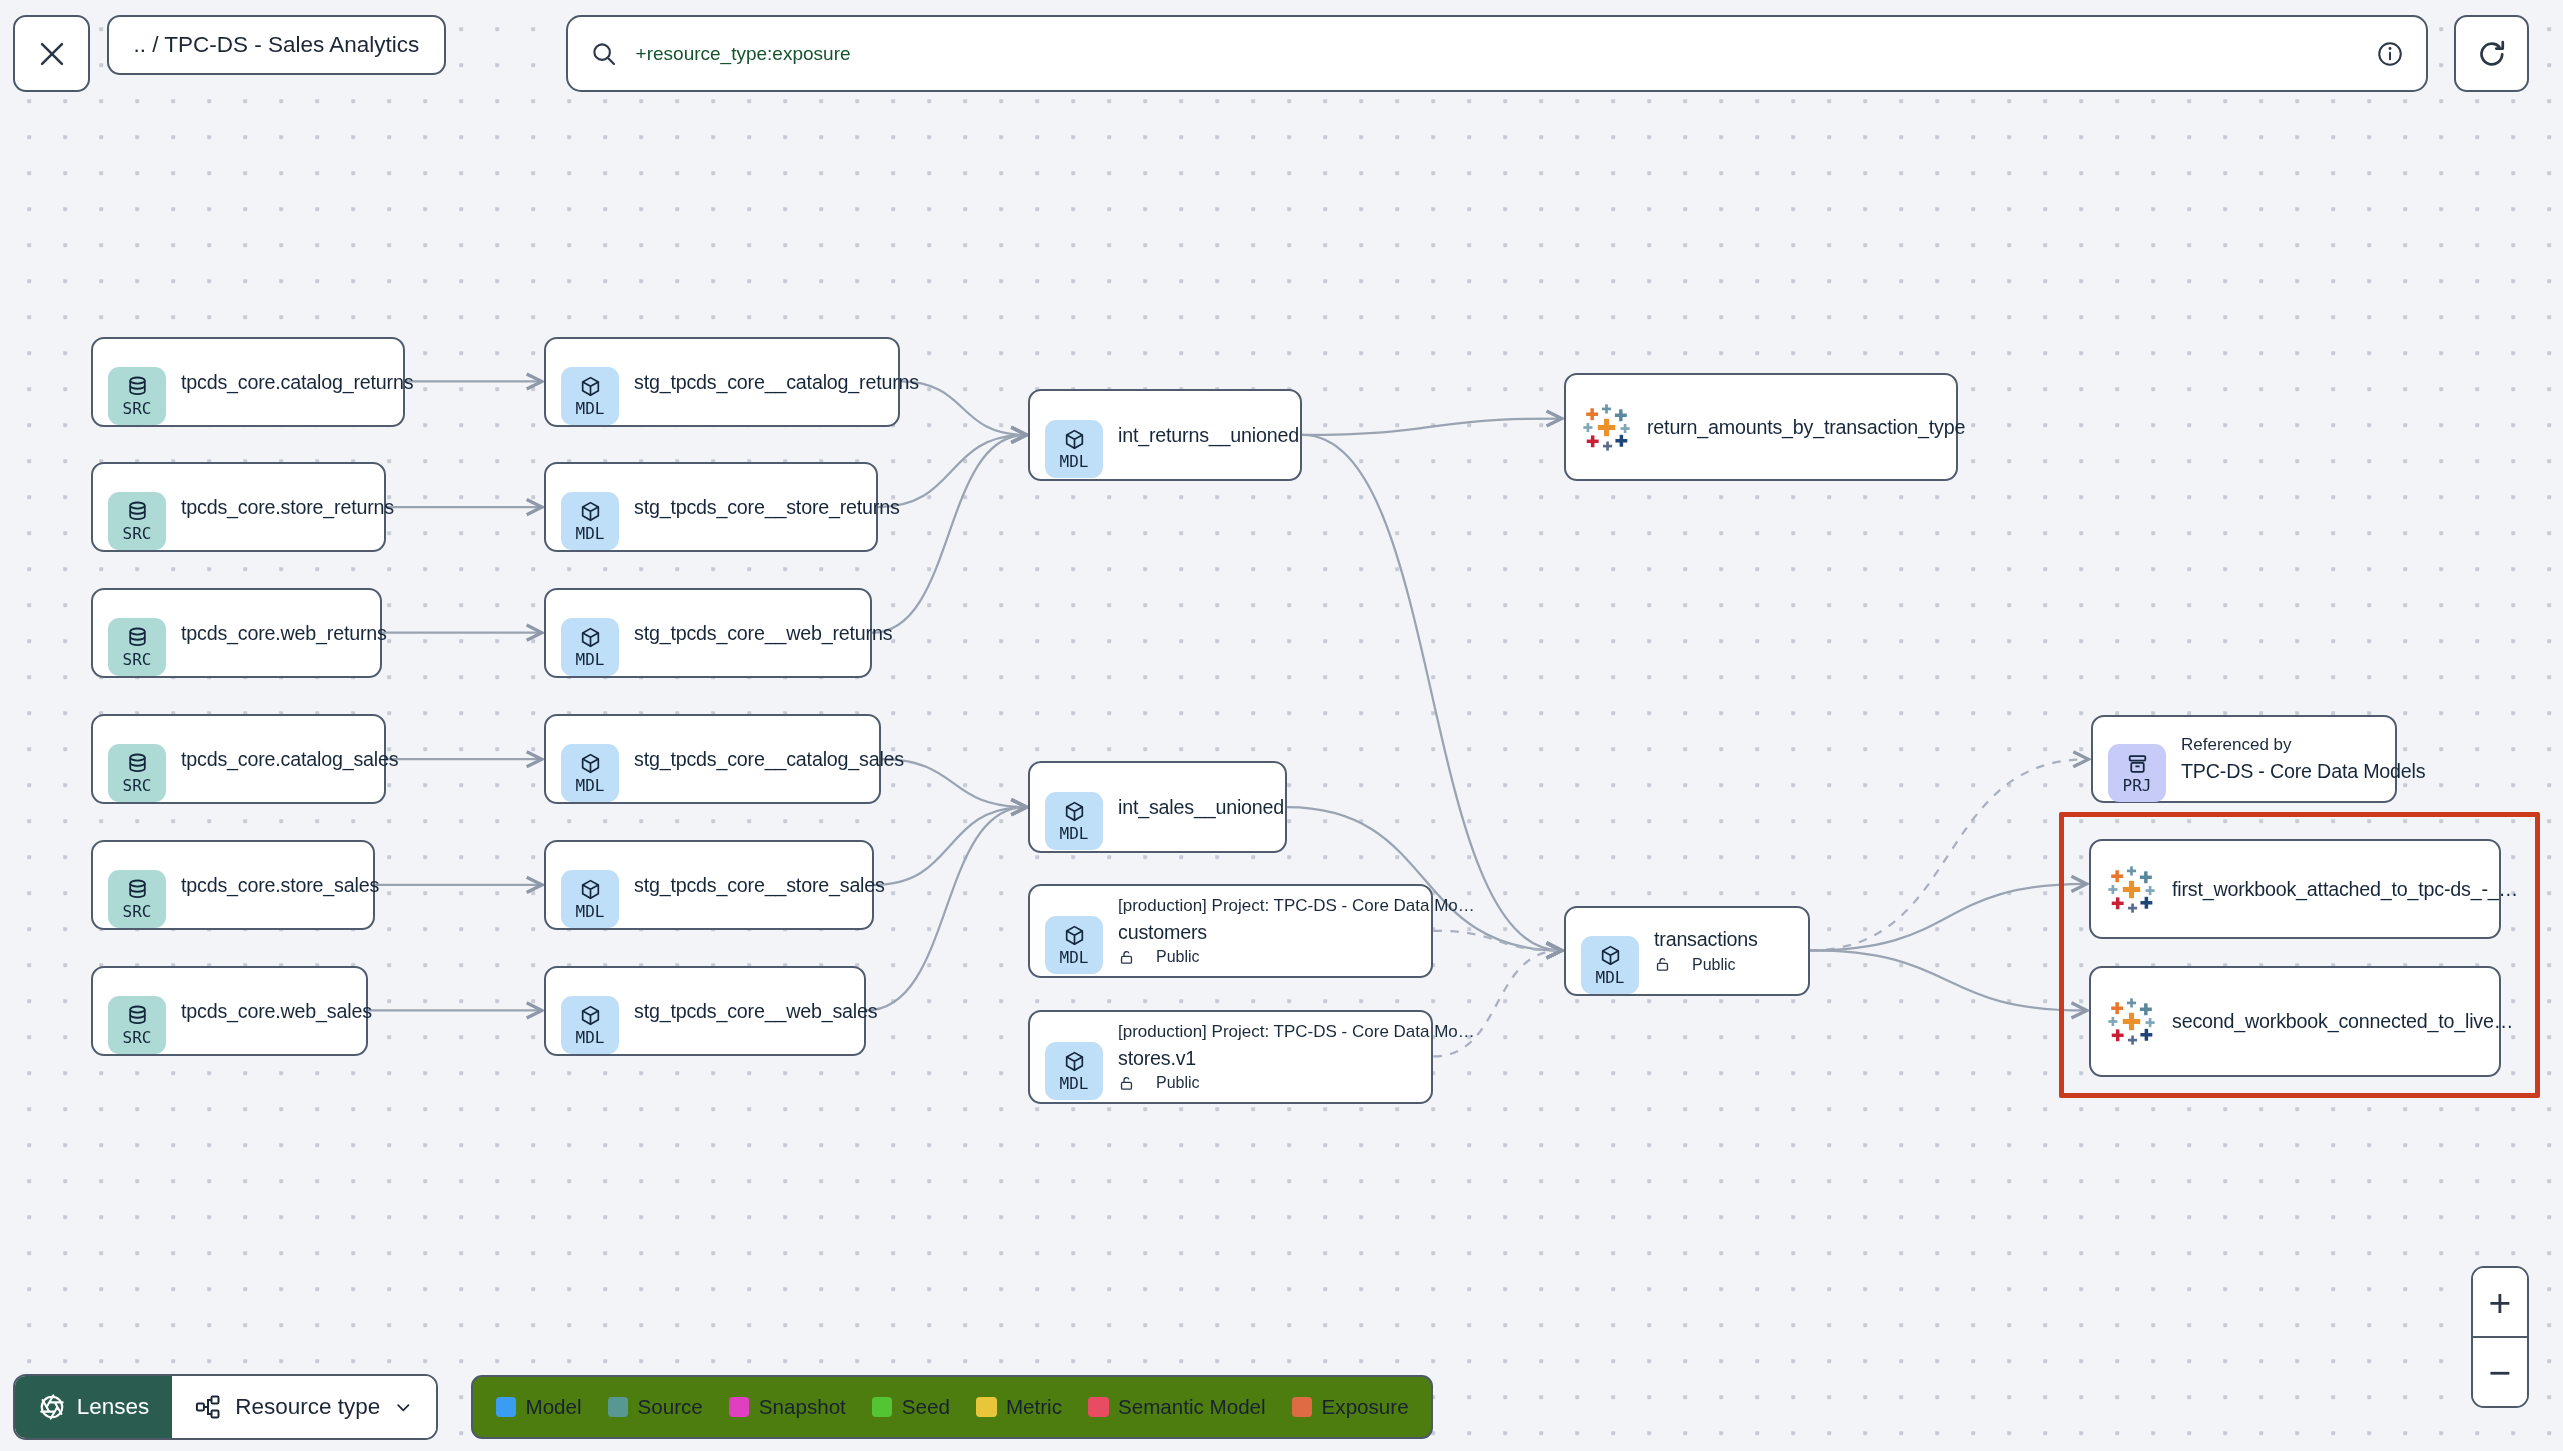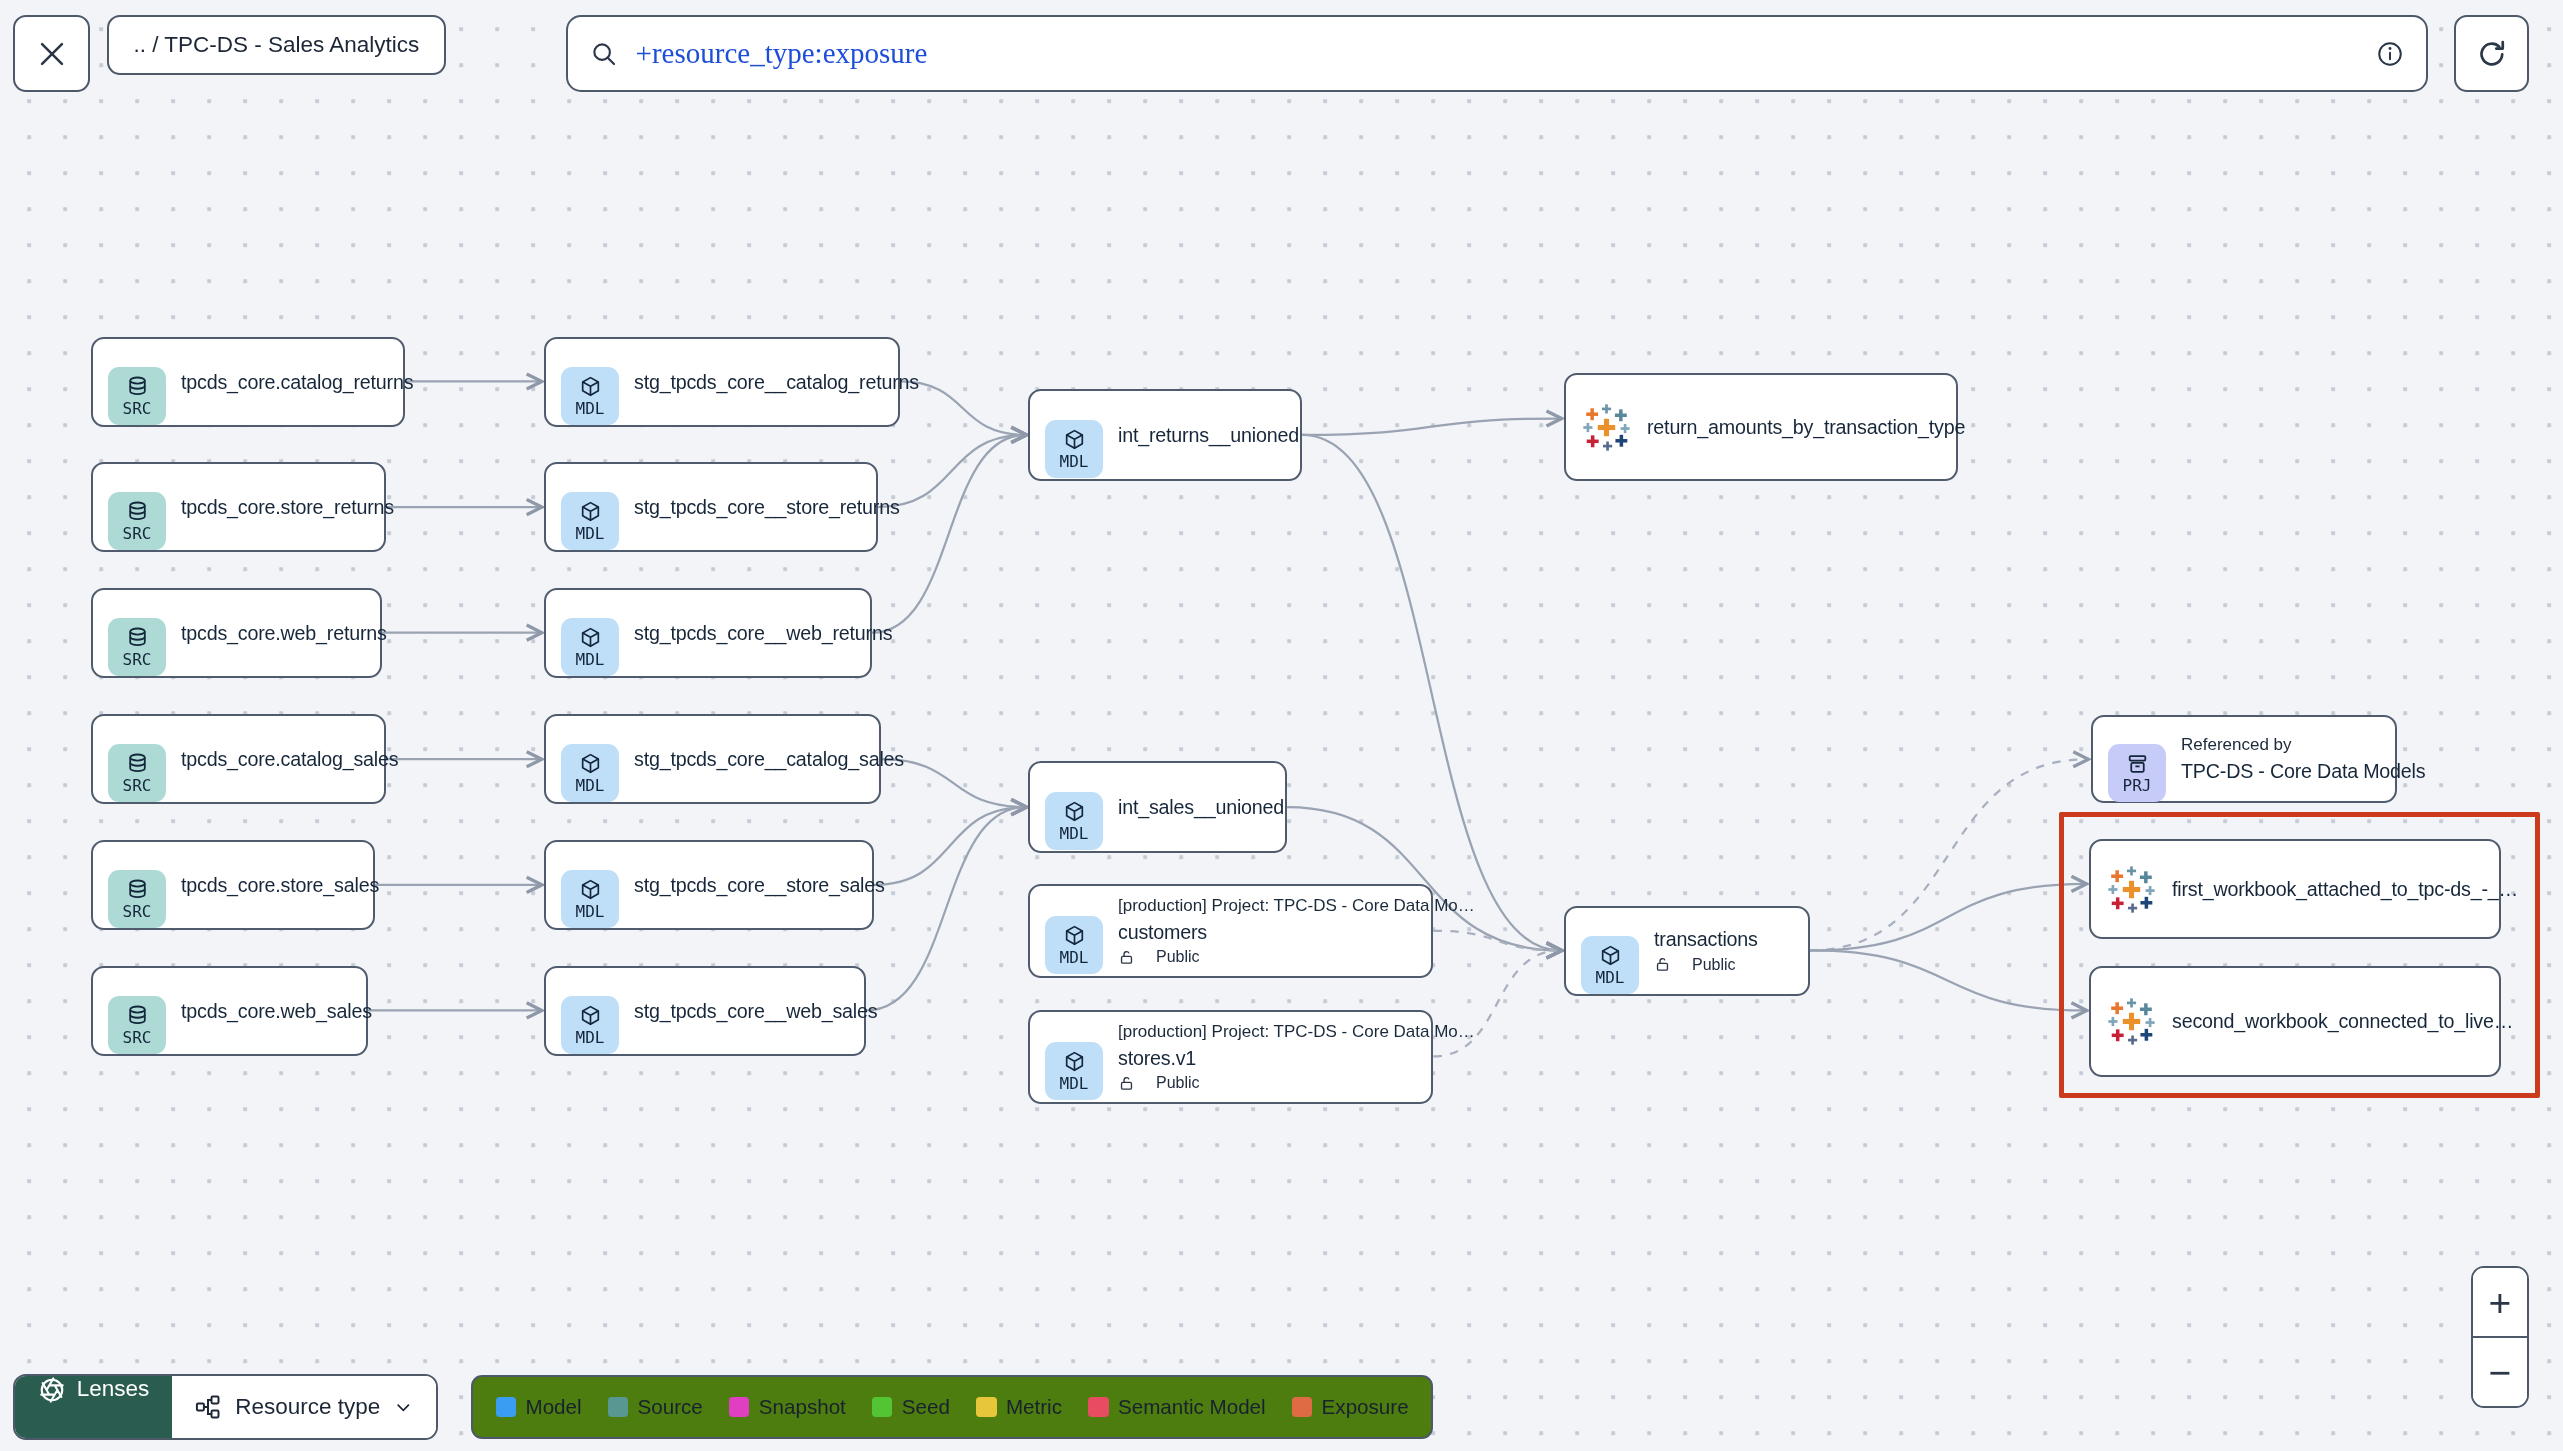--- a/index.html
+++ b/index.html
@@ -43,30 +43,30 @@
   }
   .tb-btn svg{width:34px;height:34px;}
   #breadcrumb-btn{font-size:22.5px;color:#1c2636;padding:0 24.4px;}
   #search-bar{
     position:absolute;left:566px;top:15px;width:1862px;height:77px;background:#fff;
     border:2.8px solid #4d5968;border-radius:15px;box-sizing:border-box;
     display:flex;align-items:center;padding:0 20.6px;gap:15px;
   }
   #search-bar svg{width:30px;height:30px;flex:0 0 auto;}
   #search-input{
-    flex:1;border:none;outline:none;font-size:29px;color:#1d4ed8;background:transparent;
-    font-family:Liberation Serif, serif;
+    flex:1;border:none;outline:none;font-size:19px;color:#14532d;background:transparent;
+    font-family:Liberation Sans, sans-serif;
   }
   
   #lens-group{
     position:absolute;left:13px;top:1374px;height:66px;display:flex;
     border:2.8px solid #4d5968;border-radius:13px;overflow:hidden;background:#fff;box-sizing:border-box;
   }
   #lenses-btn{
-    background:#2a5d50;color:#fff;display:flex;gap:11.2px;
+    background:#2a5d50;color:#fff;display:flex;align-items:center;gap:11.2px;
     padding:0 22.5px;font-size:22.5px;cursor:pointer;
   }
   #lenses-btn svg{width:28px;height:28px;}
   #resource-type-btn{
     display:flex;align-items:center;gap:13px;padding:0 22.5px;font-size:22.5px;color:#1c2636;cursor:pointer;background:#fff;
   }
   #resource-type-btn svg{width:28px;height:28px;}
   #legend{
     position:absolute;left:471px;top:1375px;height:64px;background:#4d7c0f;
     border:2.8px solid #4d5968;border-radius:11.2px;box-sizing:border-box;

